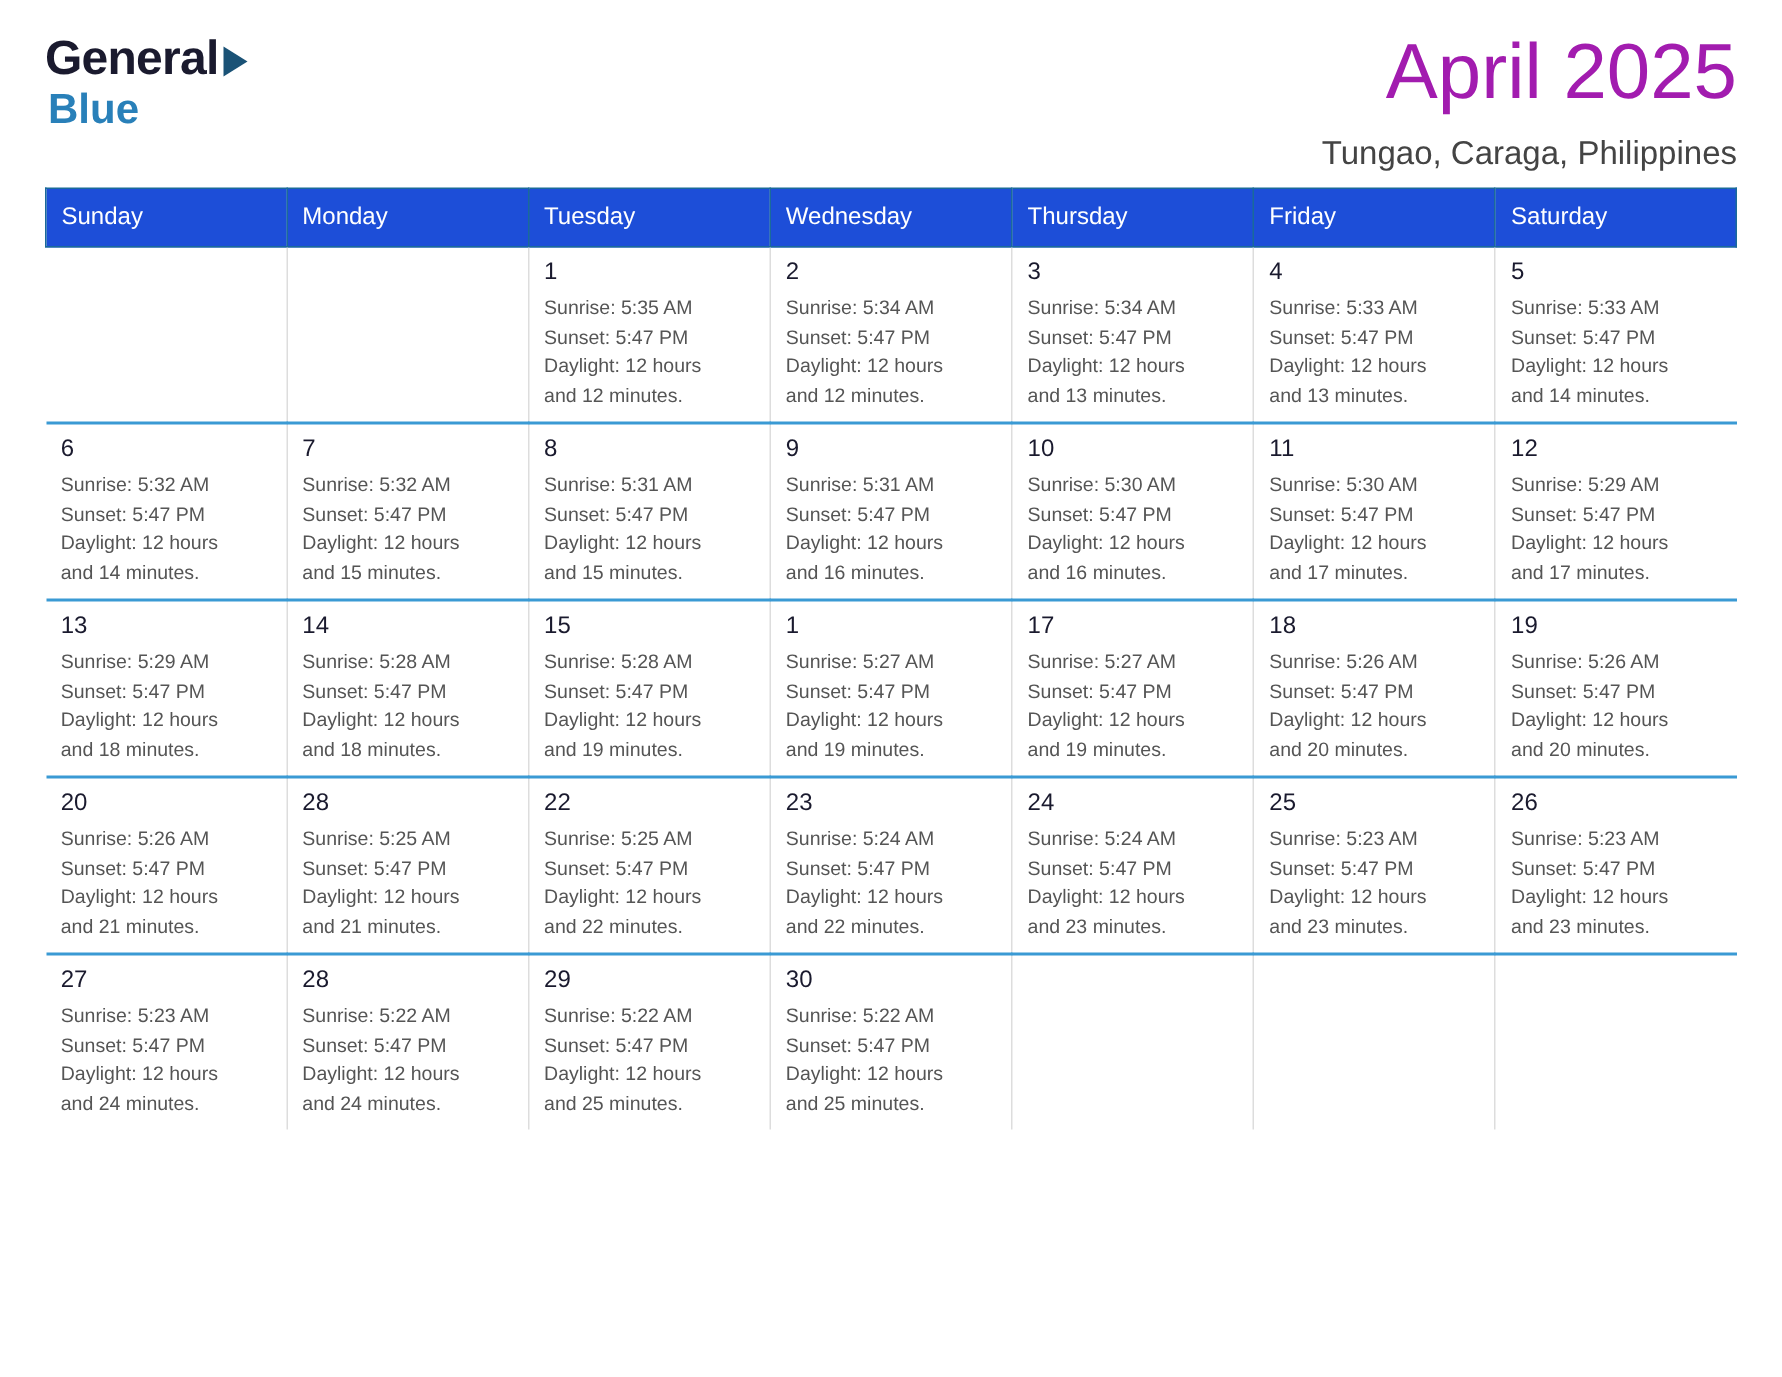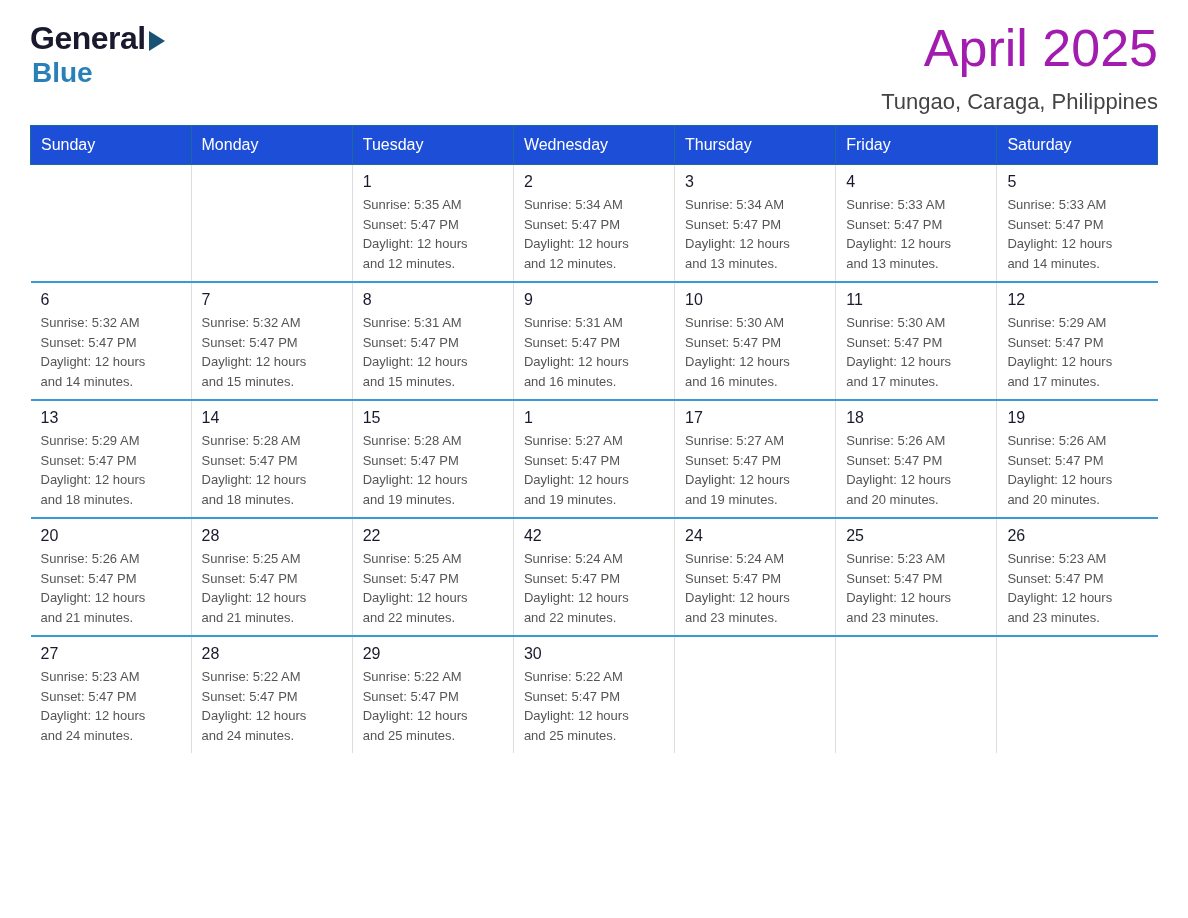--- a/index.html
+++ b/index.html
@@ -228,21 +228,21 @@
         </td>
         <td>
           <span class="day-number">28</span>
           <div class="day-info">Sunrise: 5:25 AM<br>Sunset: 5:47 PM<br>Daylight: 12 hours<br>and 21 minutes.</div>
         </td>
         <td>
           <span class="day-number">22</span>
           <div class="day-info">Sunrise: 5:25 AM<br>Sunset: 5:47 PM<br>Daylight: 12 hours<br>and 22 minutes.</div>
         </td>
         <td>
-          <span class="day-number">42</span>
+          <span class="day-number">23</span>
           <div class="day-info">Sunrise: 5:24 AM<br>Sunset: 5:47 PM<br>Daylight: 12 hours<br>and 22 minutes.</div>
         </td>
         <td>
           <span class="day-number">24</span>
           <div class="day-info">Sunrise: 5:24 AM<br>Sunset: 5:47 PM<br>Daylight: 12 hours<br>and 23 minutes.</div>
         </td>
         <td>
           <span class="day-number">25</span>
           <div class="day-info">Sunrise: 5:23 AM<br>Sunset: 5:47 PM<br>Daylight: 12 hours<br>and 23 minutes.</div>
         </td>

